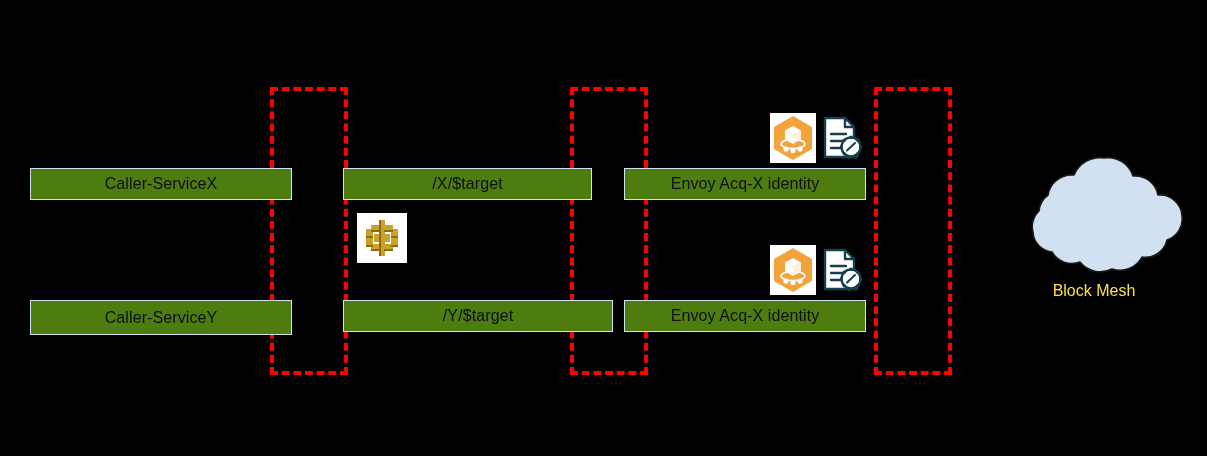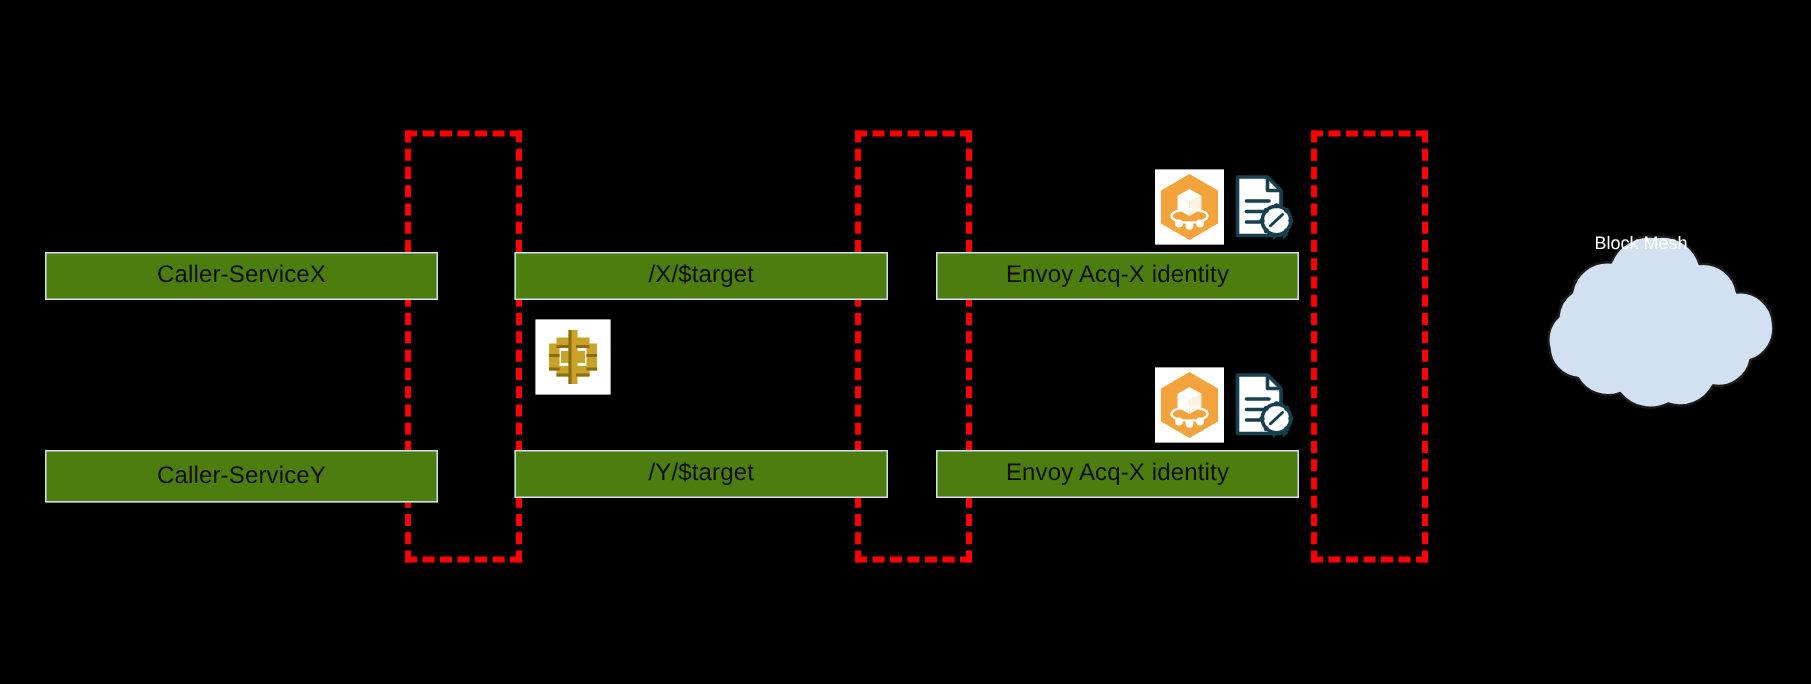--- a/index.html
+++ b/index.html
@@ -50,24 +50,24 @@
   .cloud-wrap {
     position: absolute;
   }
   .cloud-label {
     position: absolute;
     left: 0;
     top: 0;
     width: 100%;
     height: 100%;
     display: flex;
-    align-items: flex-start;
+    align-items: flex-end;
     justify-content: center;
-    color: #ffffff;
-    font-size: 12px;
+    color: #fde047;
+    font-size: 16px;
     white-space: nowrap;
     pointer-events: none;
   }
   svg { display: block; }
 </style>
 </head>
 <body>
 
 <div id="canvas">
 
@@ -78,21 +78,21 @@
   <div class="node-box" style="left:30px; top:168px; width:262px; height:32px;">
     <span>Caller-ServiceX</span>
   </div>
   <div class="node-box" style="left:30px; top:300px; width:262px; height:35px;">
     <span>Caller-ServiceY</span>
   </div>
 
   <div class="node-box" style="left:343px; top:168px; width:249px; height:32px;">
     <span>/X/$target</span>
   </div>
-  <div class="node-box" style="left:343px; top:300px; width:249px; height:32px;">
+  <div class="node-box" style="left:343px; top:300px; width:270px; height:32px;">
     <span>/Y/$target</span>
   </div>
 
   <div class="node-box" style="left:624px; top:168px; width:242px; height:32px;">
     <span>Envoy Acq-X identity</span>
   </div>
   <div class="node-box" style="left:624px; top:300px; width:242px; height:32px;">
     <span>Envoy Acq-X identity</span>
   </div>
 

